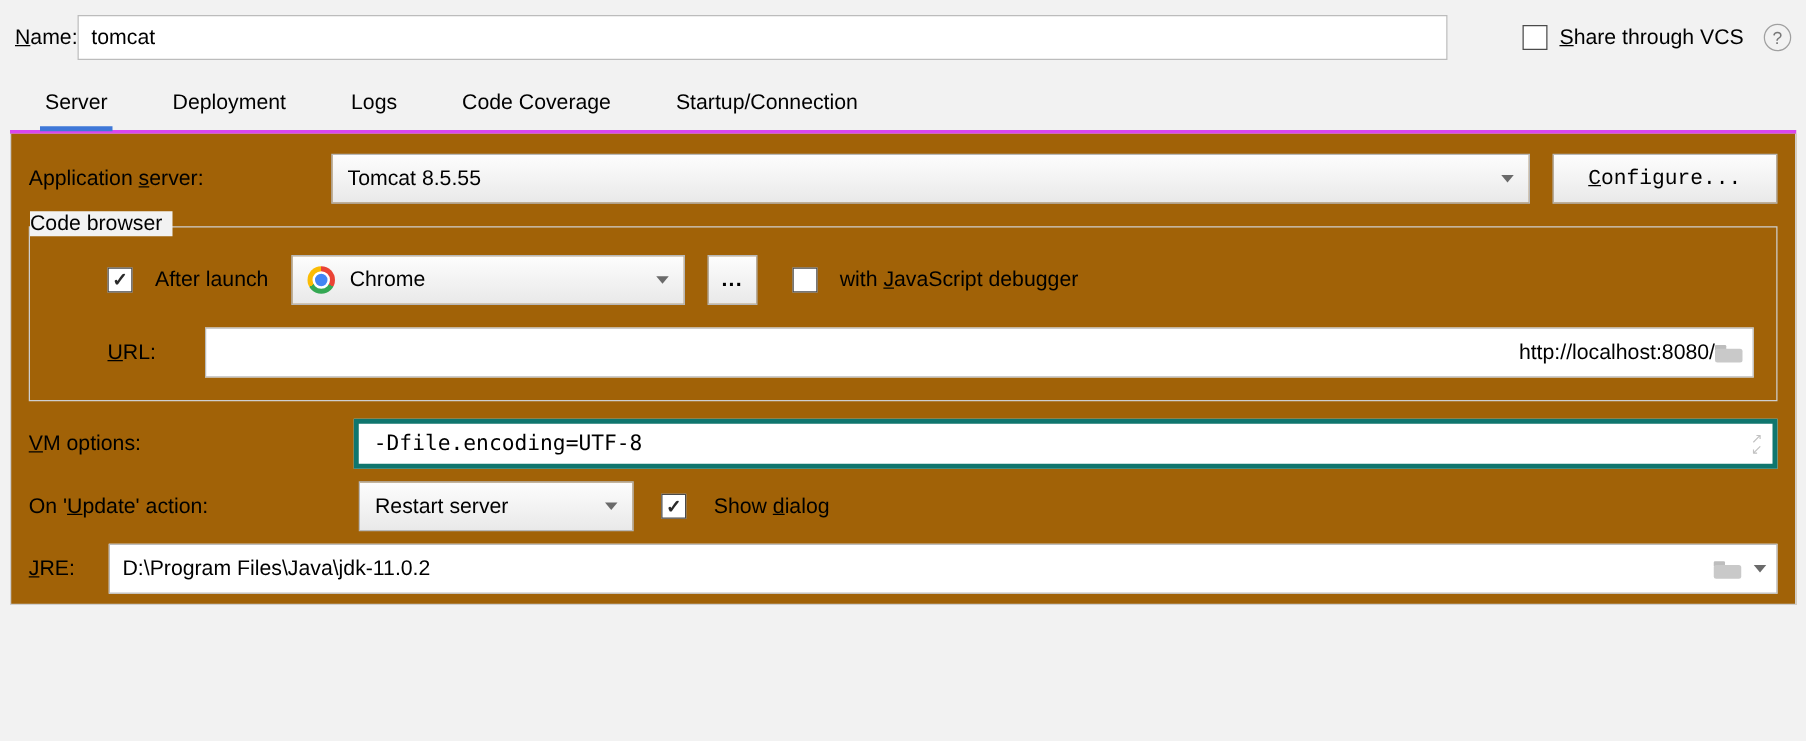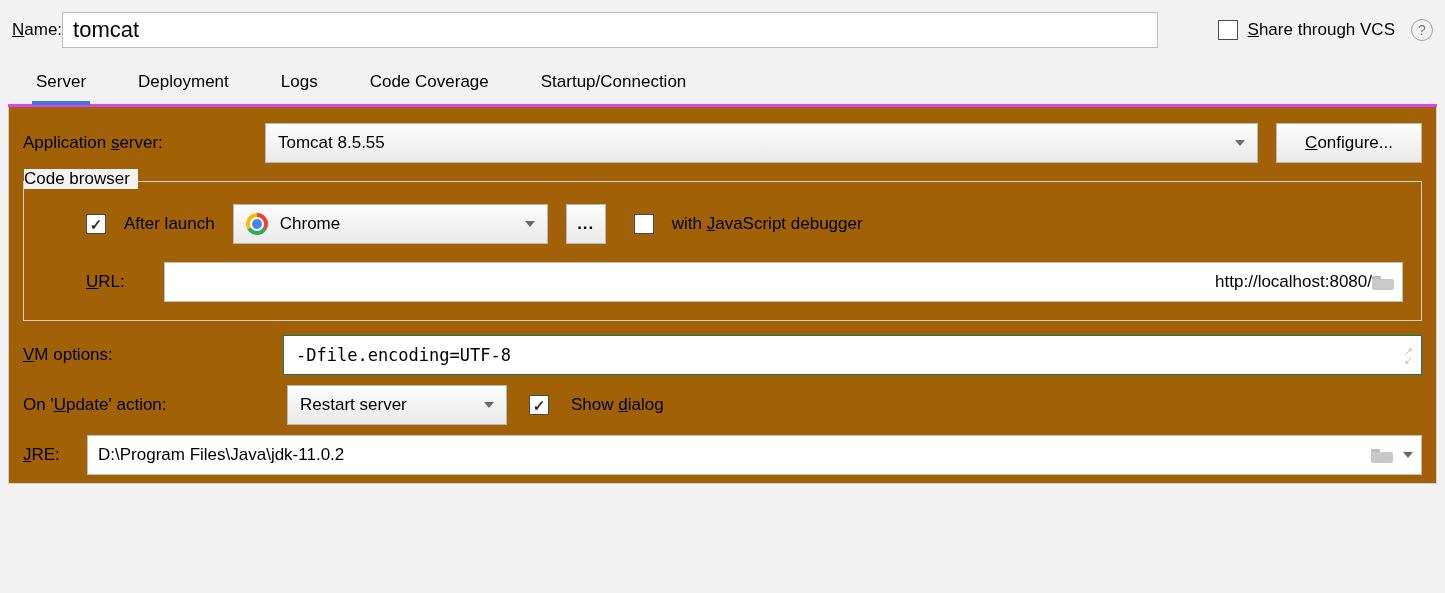--- a/index.html
+++ b/index.html
@@ -16,21 +16,21 @@
     .row { display: flex; align-items: center; }
     .top-row { padding: 4px 4px 8px 4px; }
     .label { white-space: nowrap; }
     .underline-letter { text-decoration: underline; }
     .name-input {
       flex: 1;
       height: 36px;
       border: 1px solid #bcbcbc;
       background: #fff;
       padding: 4px 10px;
-      font-size: 22px;
+      font-size: 17px;
       outline: none;
     }
     .share-wrap { display: flex; align-items: center; gap: 10px; margin-left: 60px; }
     .checkbox {
       width: 20px; height: 20px;
       border: 1.6px solid #4a4a4a;
       background: #fff;
       display: inline-flex; align-items: center; justify-content: center;
       flex-shrink: 0;
     }
@@ -88,21 +88,21 @@
       border-left: 5px solid transparent;
       border-right: 5px solid transparent;
       border-top: 6px solid #6a6a6a;
       width:0; height:0;
     }
     .btn {
       height: 40px;
       border: 1px solid #b8b8b8;
       background: linear-gradient(#fdfdfd,#e9e9e9);
       padding: 0 28px;
-      display:inline-flex; align-items:center; justify-content:center;
+      display:inline-flex; align-items:center; justify-content:center;font-family:Liberation Mono, monospace;
     }
 
     
     .fieldset {
       border: 1px solid #cfcfcf;
       margin: 18px 0 14px 0;
       padding: 22px 18px 18px 18px;
       position: relative;
     }
     .fieldset-legend {
@@ -156,21 +156,21 @@
       background:#bdbdbd; border-radius:1px 1px 0 0;
     }
     .folder-icon::after{
       content:""; position:absolute; left:0; top:5px; width:22px; height:11px;
       background:#c9c9c9; border-radius:2px;
     }
 
     .vm-row { display:flex; align-items:center; gap:18px; margin: 6px 0 10px 0;}
     .vm-label { min-width: 242px; }
     .vm-input {
-      flex:1; height:40px; border:1px solid #0f766e; background:#fff;
+      flex:1; height:40px; border:4px solid #0f766e; background:#fff;
       display:flex; align-items:center; padding:0 8px 0 12px;
     }
     .vm-input input { flex:1; border:none; outline:none; font-size:17px; font-family: Consolas, "SimSun", monospace; }
     .expand-icon { color:#c2c2c2; display:inline-flex; gap:1px; flex-direction:column; align-items:flex-end;}
     .expand-icon span{font-size:11px; line-height:8px;}
 
     .update-row { display:flex; align-items:center; gap:22px; margin: 8px 0 10px 0;}
     .update-label { min-width: 242px; }
     .update-select {
       width: 220px; height:40px; border:1px solid #b8b8b8;

